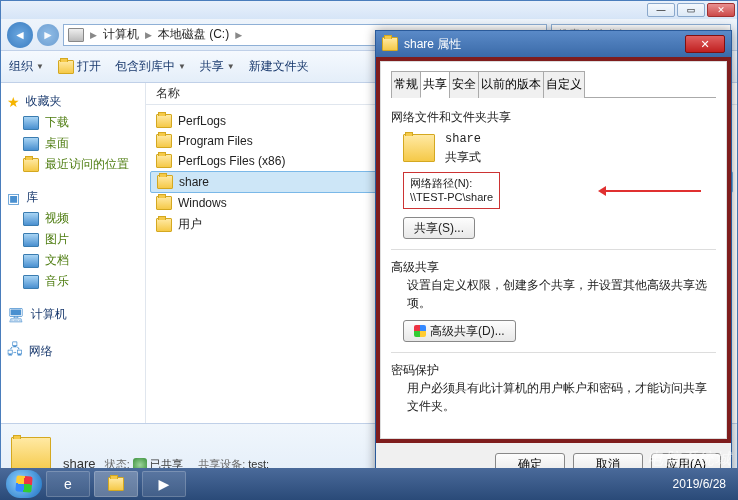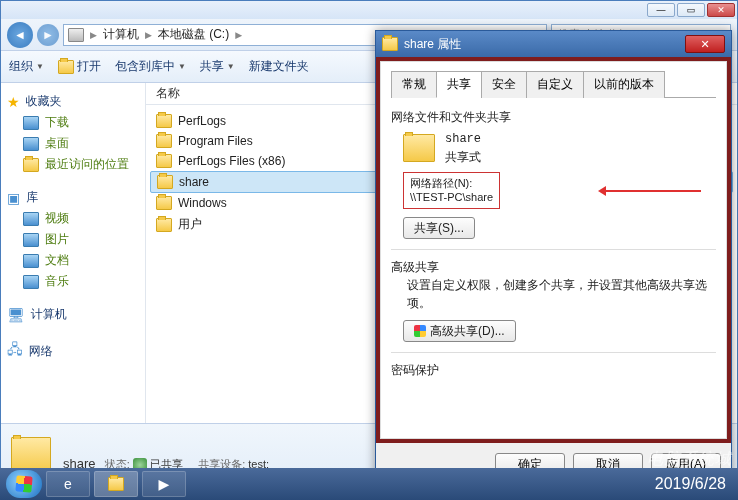--- a/index.html
+++ b/index.html
@@ -59,30 +59,30 @@
 .det-text .dname { font-size: 13px; }
 .det-text .dlbl { color: #666; }
 .det-share-ico { width: 14px; height: 14px; display: inline-block; background: radial-gradient(#9bd49b,#3a903a); border-radius: 3px; vertical-align: middle; }
 
 
 .taskbar { position: absolute; left: 0; bottom: 0; width: 738px; height: 32px; background: linear-gradient(#4a6a9a,#2a4a78); display: flex; align-items: center; padding: 0 6px; gap: 4px; }
 .start { width: 36px; height: 28px; border-radius: 14px; background: radial-gradient(circle at 40% 40%, #8fd0ff,#1a6fc0); display: flex; align-items: center; justify-content: center; }
 .start-flag { width: 16px; height: 16px; background: conic-gradient(#e34 0 25%, #3c3 25% 50%, #38f 50% 75%, #fc3 75% 100%); border-radius: 2px; transform: rotate(5deg); }
 .tbbtn { width: 44px; height: 26px; border: 1px solid rgba(255,255,255,.2); border-radius: 2px; background: rgba(255,255,255,.1); display: flex; align-items: center; justify-content: center; color: #fff; font-size: 14px; }
 .tbbtn.active { background: rgba(255,255,255,.25); }
-.tray { margin-left: auto; color: #fff; font-size: 16px; padding-right: 6px; }
+.tray { margin-left: auto; color: #fff; font-size: 12px; padding-right: 6px; }
 
 
 .dialog { position: absolute; top: 30px; left: 375px; width: 357px; height: 448px; background: #7f1d1d; border: 1px solid #2a5a9a; box-shadow: 0 0 10px rgba(0,0,0,.4); }
 .dlg-title { height: 26px; background: linear-gradient(#5a8ac8,#3a6aa8); display: flex; align-items: center; padding: 0 6px; color: #fff; font-size: 12px; gap: 6px; }
 .dlg-title .spacer { flex: 1; }
 .dlg-close { width: 40px; height: 18px; background: linear-gradient(#e06060,#c02020); border: 1px solid #801010; border-radius: 2px; color: #fff; font-size: 11px; display: flex; align-items: center; justify-content: center; }
 .dlg-body { padding: 8px 10px 10px; background: #fff; margin: 4px; height: calc(100% - 26px - 42px); border: 1px solid #ddd; position: relative; }
 .tabs { display: flex; border-bottom: 1px solid #aaa; font-size: 12px; margin-bottom: 10px; }
-.tab { padding: 4px 10px; border: 1px solid #aaa; border-bottom: none; background: #f0f0f0; margin-right: -1px; position: relative; top: 1px; cursor: default; }
+.tab { padding: 4px 2px; border: 1px solid #aaa; border-bottom: none; background: #f0f0f0; margin-right: -1px; position: relative; top: 1px; cursor: default; }
 .tab.active { background: #fff; border-bottom: 1px solid #fff; }
 .section { font-size: 12px; color: #222; margin-bottom: 10px; line-height: 1.5; }
 .section .indent { padding-left: 16px; }
 .share-row { display: flex; align-items: center; gap: 10px; padding: 4px 0 6px 12px; }
 .share-ico-big { width: 32px; height: 28px; }
 .netpath-box { border: 1px solid #cc3333; padding: 3px 6px; display: inline-block; font-family: "Courier New", monospace; font-size: 11px; line-height: 1.3; margin-left: 12px; }
 .arrow { position: absolute; top: 128px; left: 220px; width: 100px; height: 2px; background: #e03030; }
 .arrow::before { content: ""; position: absolute; left: -8px; top: -4px; border: 5px solid transparent; border-right: 8px solid #e03030; }
 .dlg-btn { height: 22px; padding: 0 10px; font-size: 12px; background: linear-gradient(#fdfdfd,#e8e8e8); border: 1px solid #888; border-radius: 3px; cursor: default; display: inline-flex; align-items: center; }
 .dlg-btn .shield { width: 12px; height: 12px; background: conic-gradient(#38f 0 25%, #fc3 25% 50%, #3c3 50% 75%, #e34 75% 100%); border-radius: 2px; margin-right: 4px; }
@@ -245,22 +245,22 @@
     <span class="fico folder-ico"></span>
     <span>share 属性</span>
     <span class="spacer"></span>
     <div class="dlg-close">✕</div>
   </div>
   <div class="dlg-body">
     <div class="tabs" id="tabstrip">
         <div class="tab">常规</div>
         <div class="tab active">共享</div>
         <div class="tab">安全</div>
+        <div class="tab">以前的版本</div>
         <div class="tab">自定义</div>
-        <div class="tab">以前的版本</div>
       </div>
 
     <div class="section">
       <div>网络文件和文件夹共享</div>
       <div class="share-row">
         <span class="share-ico-big folder-ico"></span>
         <div>
           <div style="font-family:'Courier New',monospace">share</div>
           <div>共享式</div>
         </div>
@@ -277,20 +277,21 @@
       <div>高级共享</div>
       <div class="indent">设置自定义权限，创建多个共享，并设置其他高级共享选项。</div>
       <div style="margin:8px 0 0 12px"><span class="dlg-btn">
             <span class="shield"></span>
             <span>高级共享(D)...</span>
           </span></div>
     </div>
     <hr class="sep">
     <div class="section">
       <div>密码保护</div>
+      <div class="indent">用户必须具有此计算机的用户帐户和密码，才能访问共享文件夹。</div>
     </div>
   </div>
   <div class="dlg-footer">
     <span class="dlg-btn">确定</span>
     <span class="dlg-btn">取消</span>
     <span class="dlg-btn">应用(A)</span>
   </div>
 </div>
 
 <div class="taskbar">

